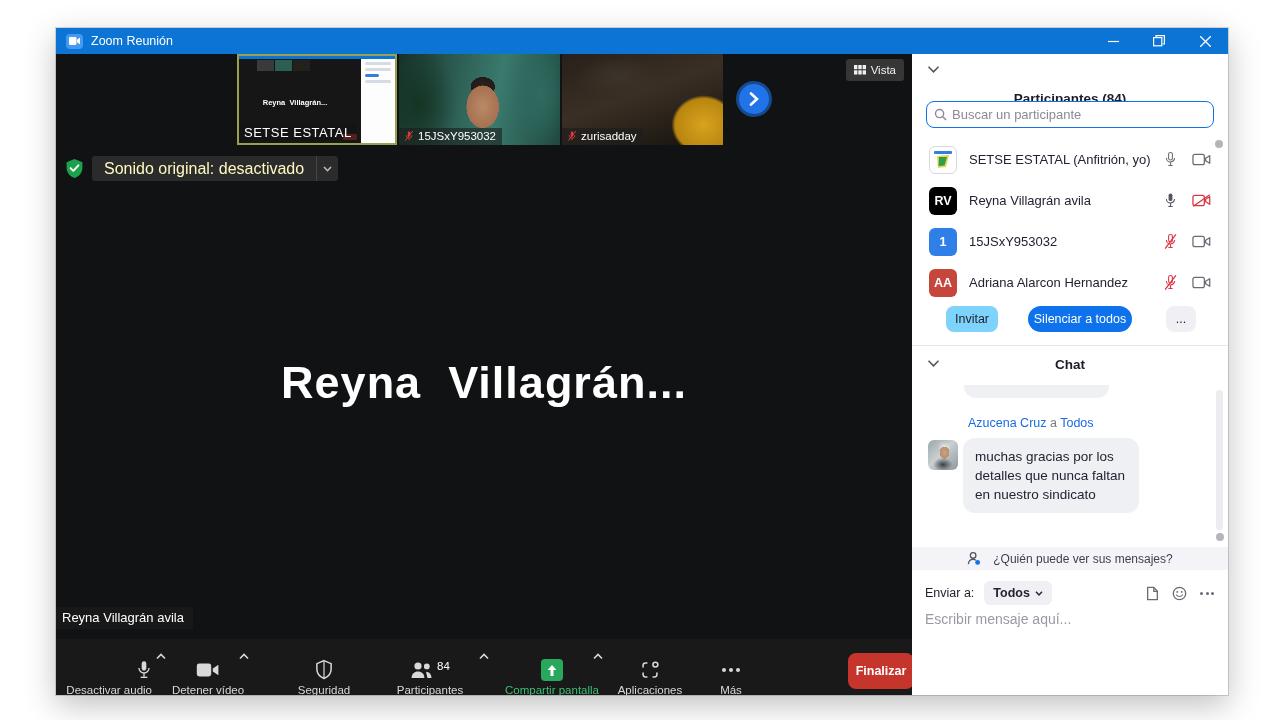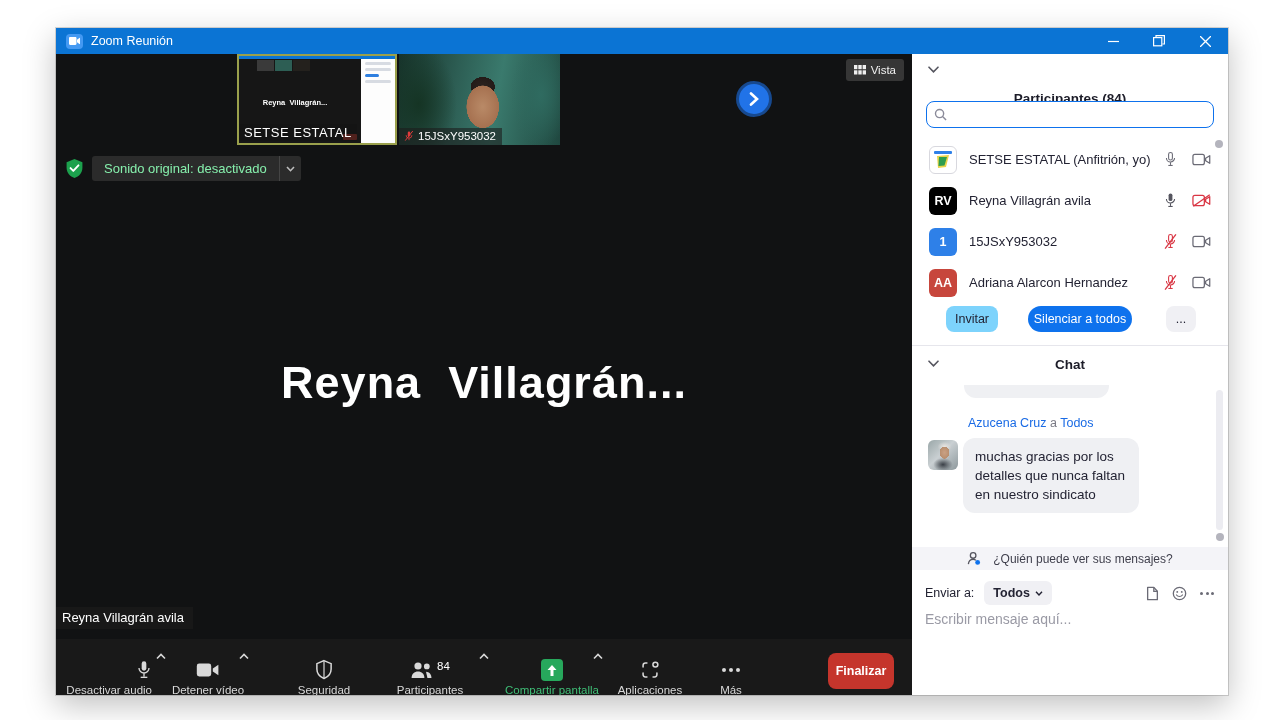--- a/index.html
+++ b/index.html
@@ -52,39 +52,39 @@
   .mini-red { position:absolute; right:38px; bottom:3px; width:14px; height:6px; background:#c03a2e; border-radius:1px; }
   .mini-label { position:absolute; left:0px; bottom:2px; background:rgba(20,20,20,.65); color:#fff; font-size:13px; padding:1px 5px; letter-spacing:.5px; white-space:nowrap; }
 
   .next-btn { position:absolute; left:680px; top:27px; width:36px; height:36px; border-radius:50%; background:#2173e8; border:3px solid #17498f; display:flex; align-items:center; justify-content:center; cursor:pointer; }
 
   .vista-btn { position:absolute; top:5px; right:8px; height:22px; background:rgba(58,58,58,.92); border-radius:3px; color:#f0f0f0; font-size:11.5px; display:flex; align-items:center; gap:5px; padding:0 8px; cursor:pointer; }
 
   
   .sound-row { position:absolute; top:102px; left:9px; display:flex; align-items:center; gap:8px; }
   .sound-btn { display:flex; align-items:center; height:25px; background:#2b2b2b; border-radius:3px; overflow:hidden; }
-  .sound-main { padding:16px 12px; color:#86efac; font-size:13px; line-height:25px; }
+  .sound-main { padding:16px 12px; color:#fef9c3; font-size:16px; line-height:25px; }
   .sound-caret { width:22px; height:25px; display:flex; align-items:center; justify-content:center; border-left:1px solid #454545; }
 
   
   .big-name { position:absolute; top:303px; left:0; right:0; text-align:center; color:#ffffff; font-size:45px; font-weight:bold; white-space:pre; letter-spacing:1px; }
   .name-tag { position:absolute; left:0; bottom:66px; background:rgba(26,26,26,.85); color:#fff; font-size:13px; padding:3px 9px 4px 6px; }
 
   
   .toolbar { position:absolute; left:0; right:0; bottom:0; height:56px; background:#191919; }
   .ti { position:absolute; top:19px; display:flex; flex-direction:column; align-items:center; color:#d9d9d9; font-size:11.5px; cursor:pointer; }
   .ti .ico { height:24px; display:flex; align-items:center; justify-content:center; gap:3px; }
   .ti .lbl { margin-top:2px; white-space:nowrap; }
   .ti-green .lbl { color:#3fbf77; }
   .badge { color:#fff; font-size:11.5px; margin-top:-8px; }
   .chev { position:absolute; top:14px; cursor:pointer; }
   .share-ico { width:22px; height:22px; background:#27a85c; border-radius:4px; display:flex; align-items:center; justify-content:center; }
   .dots { display:flex; gap:3px; }
   .dots i { width:4px; height:4px; border-radius:50%; background:#d9d9d9; }
-  .finalizar { position:absolute; left:772px; top:14px; width:66px; height:36px; background:#c5352c; border:none; border-radius:8px; color:#fff; font-size:12.5px; font-weight:bold; font-family:"Liberation Sans",sans-serif; cursor:pointer; }
+  .finalizar { position:absolute; left:792px; top:14px; width:66px; height:36px; background:#c5352c; border:none; border-radius:8px; color:#fff; font-size:12.5px; font-weight:bold; font-family:"Liberation Sans",sans-serif; cursor:pointer; }
 
   
   .p-head { position:absolute; top:9px; left:0; right:0; text-align:center; font-size:13.5px; font-weight:bold; color:#1c1c28;margin-top:28px; }
   .collapse { position:absolute; left:16px; cursor:pointer; }
   .c-part { top:12px; }
   .search { position:absolute; top:47px; left:14px; width:288px; height:27px; border:1.5px solid #0E72ED; border-radius:8px; display:flex; align-items:center; padding:0 7px; background:#fff; }
   .search input { border:none; outline:none; flex:1; font-size:13px; margin-left:5px; color:#232333; font-family:"Liberation Sans",sans-serif; }
   .search input::placeholder { color:#8a8a99; }
 
   .rows { position:absolute; top:85px; left:0; right:0; }
@@ -197,20 +197,31 @@
             <svg width="10" height="12" viewBox="0 0 24 26">
                 <rect x="9" y="2" width="6" height="12" rx="3" fill="#e23b3b"></rect>
                 <path d="M5 11a7 7 0 0 0 14 0" fill="none" stroke="#e23b3b" stroke-width="2"></path>
                 <line x1="12" y1="18" x2="12" y2="23" stroke="#e23b3b" stroke-width="2"></line>
                 <line x1="3" y1="24" x2="21" y2="1" stroke="#e23b3b" stroke-width="2.4"></line>
               </svg>
             <span>15JSxY953032</span>
           </div>
         </div>
 
+        <div class="thumb thumb-3">
+          <div class="thumb-label">
+            <svg width="10" height="12" viewBox="0 0 24 26">
+                <rect x="9" y="2" width="6" height="12" rx="3" fill="#e23b3b"></rect>
+                <path d="M5 11a7 7 0 0 0 14 0" fill="none" stroke="#e23b3b" stroke-width="2"></path>
+                <line x1="12" y1="18" x2="12" y2="23" stroke="#e23b3b" stroke-width="2"></line>
+                <line x1="3" y1="24" x2="21" y2="1" stroke="#e23b3b" stroke-width="2.4"></line>
+              </svg>
+            <span>zurisadday</span>
+          </div>
+        </div>
 
         <div class="next-btn">
           <svg width="12" height="14" viewBox="0 0 12 14">
               <path d="M3 1.5 9 7 3 12.5" fill="none" stroke="#fff" stroke-width="2.6" stroke-linecap="round"></path>
             </svg>
         </div>
 
         <div class="vista-btn">
           <svg width="12" height="10" viewBox="0 0 12 10">
               <g fill="#f0f0f0">
@@ -354,20 +365,21 @@
           <svg width="11" height="7" viewBox="0 0 11 7">
             <path d="M1 1.2 5.5 5.8 10 1.2" fill="none" stroke="#55555f" stroke-width="1.6" stroke-linecap="round"></path>
           </svg>
         </span>
 
       <div class="search">
         <svg width="13" height="13" viewBox="0 0 14 14">
             <circle cx="6" cy="6" r="4.4" fill="none" stroke="#8a8a99" stroke-width="1.5"></circle>
             <line x1="9.5" y1="9.5" x2="13" y2="13" stroke="#8a8a99" stroke-width="1.5"></line>
           </svg>
+        <input type="text" placeholder="Buscar un participante" style="">
       </div>
 
       <div class="rows">
 
         <div class="prow">
           <span class="avatar avatar-logo">
             <svg width="20" height="20" viewBox="0 0 20 20">
                 <rect x="1" y="1" width="18" height="3" rx="1" fill="#2e80e8"></rect>
                 <path d="M4 6 16 5l-3 12-8 1z" fill="#e9d44a"></path>
                 <path d="M6 7l8 0-2.5 8.5-6 .5z" fill="#2e9e4f"></path>

